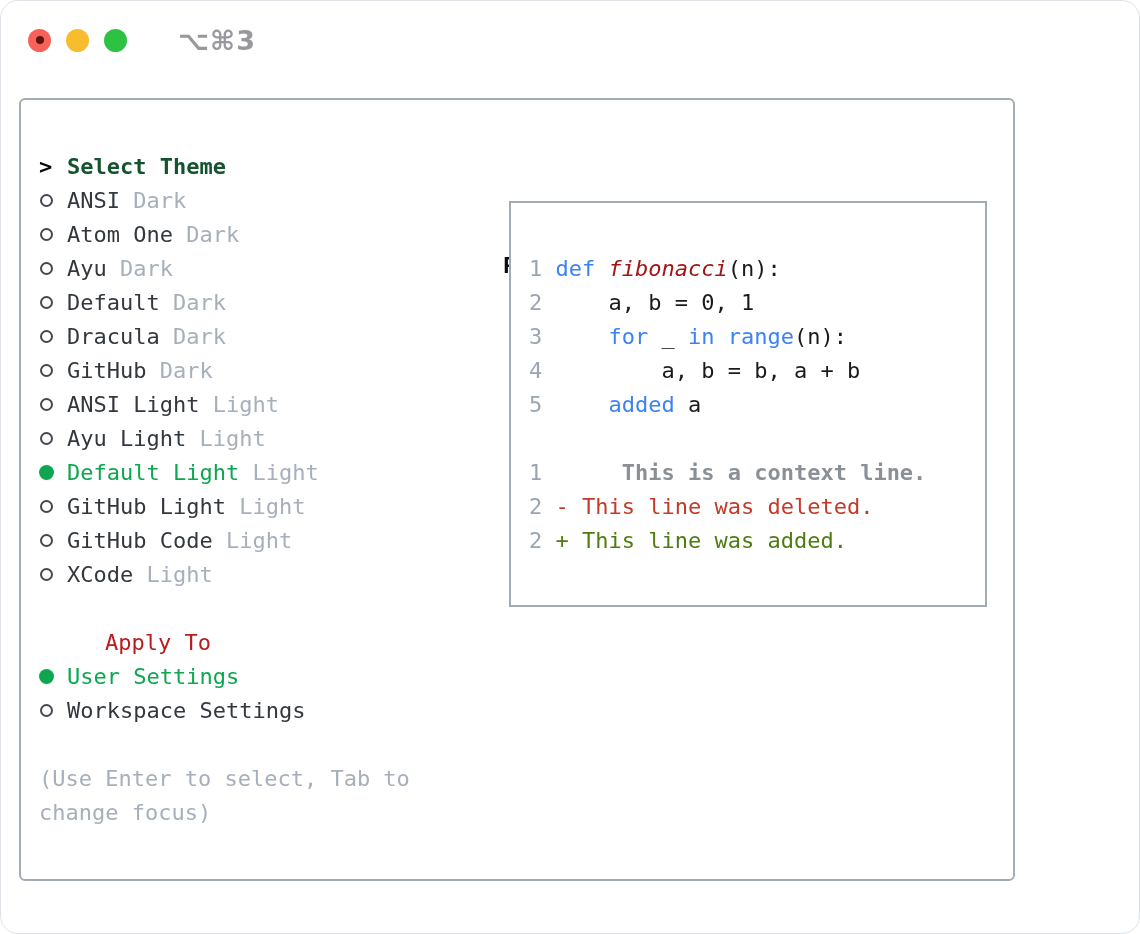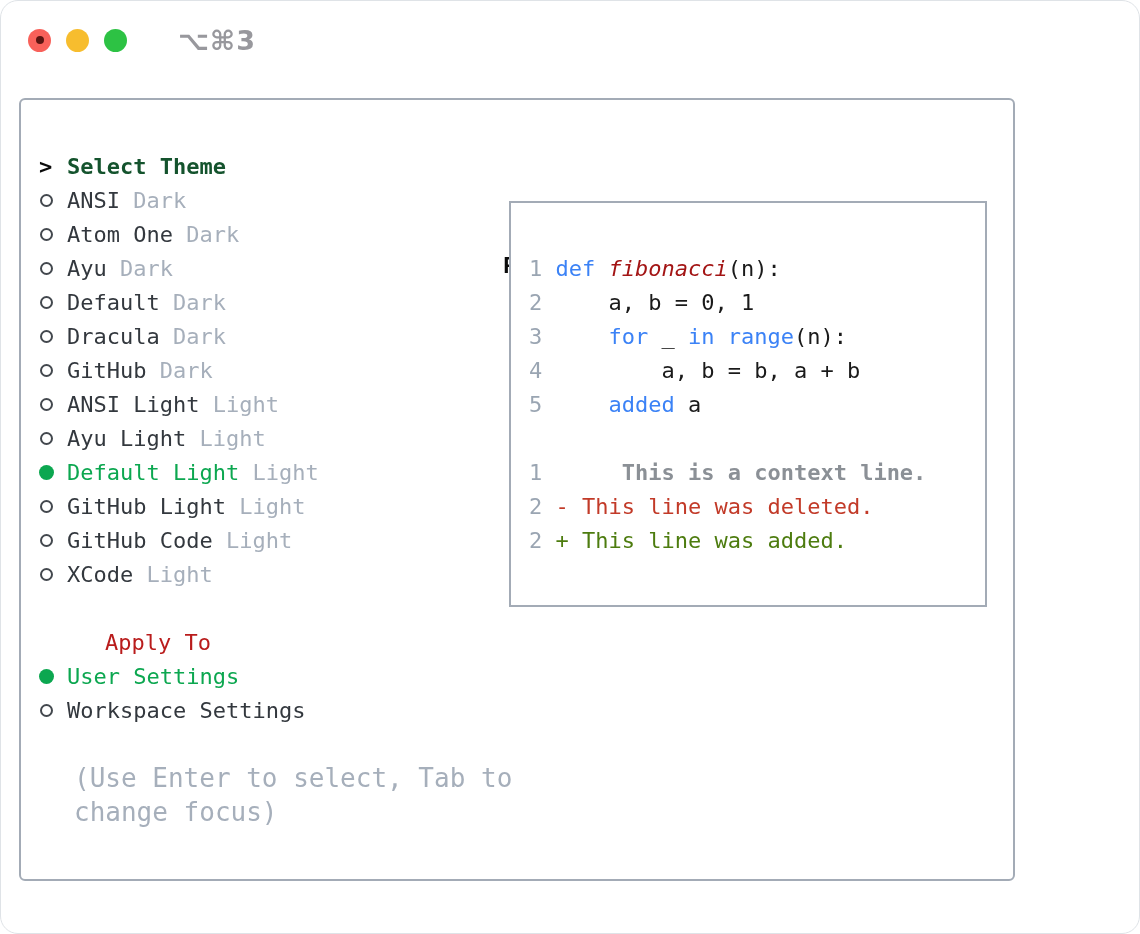--- a/index.html
+++ b/index.html
@@ -42,21 +42,21 @@
     margin-left: 1px;
   }
   .radio.on { width: 15px; height: 15px; border: none; background: #0ca750; margin-left: 0; }
   .title-text { font-weight: bold; color: #14532d; }
   .theme-name { color: #33383e; }
   .theme-name.sel { color: #0ca750; }
   .theme-tag { color: #a6afbb; text-align: center; }
   .section-title { color: #b91c1c; margin-left: 38px; }
   .opt-label { color: #33383e; }
   .opt-label.sel { color: #0ca750; }
-  .help-line { height: 34px; display: flex; align-items: center; font-size: 26px; color: #a6afbb; white-space: pre; margin-left: 35px; }
+  .help-line { height: 34px; display: flex; align-items: center; font-size: 22px; color: #a6afbb; white-space: pre; }
   .spacer { height: 34px; }
   
   .preview-title {
     position: absolute; left: 482px; top: 148px; height: 34px;
     display: flex; align-items: center;
     font-size: 22px; font-weight: bold; color: #0b0b0b;
   }
   .preview-box {
     position: absolute; left: 488px; top: 101px; width: 478px; height: 406px;
     border: 2px solid #a3abb6; background: #ffffff;

